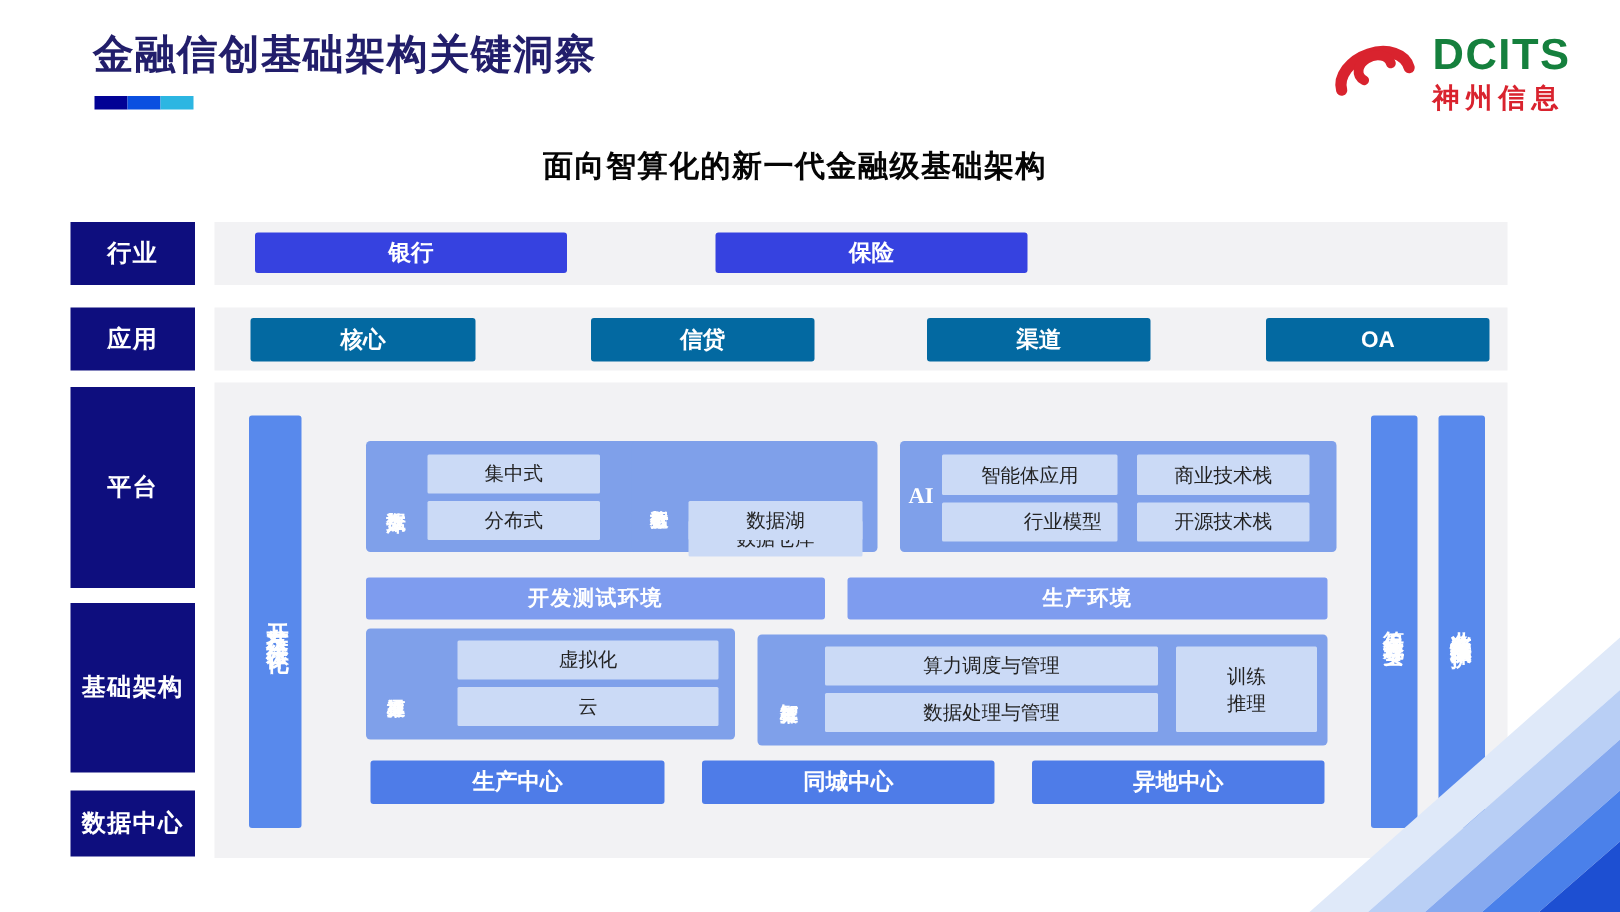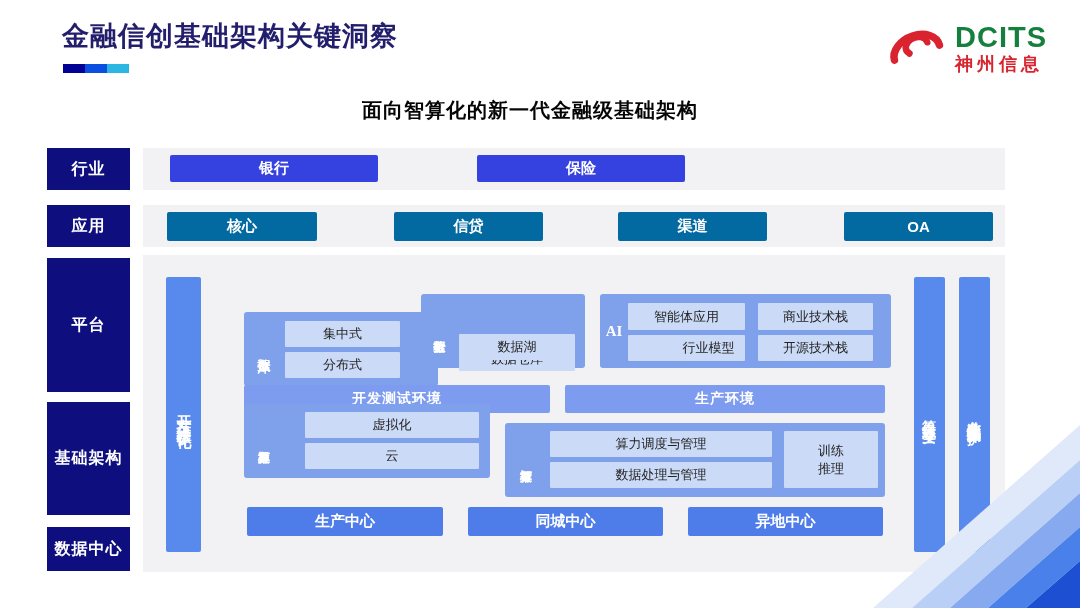--- a/index.html
+++ b/index.html
@@ -126,21 +126,21 @@
 
   <div class="abs btn btn-app" style="left:167px;width:150px;">核心</div>
   <div class="abs btn btn-app" style="left:394px;width:149px;">信贷</div>
   <div class="abs btn btn-app" style="left:618px;width:149px;">渠道</div>
   <div class="abs btn btn-app" style="left:844px;width:149px;">OA</div>
 
   <div class="abs vbar" style="left:166px;width:35px;">
     <span class="vtext" style="font-size:15px;">开发运维一体化</span>
   </div>
 
-  <div class="abs group" style="left:244px;top:312px;width:194px;height:74px;">
+  <div class="abs group" style="left:244px;top:294px;width:194px;height:74px;">
     <div class="group-label" style="width:40px;">
       <span class="vtext">数据库</span>
     </div>
     <div class="cell" style="left:41px;top:9px;width:115px;height:26px;">集中式</div>
     <div class="cell" style="left:41px;top:40px;width:115px;height:26px;">分布式</div>
   </div>
 
   <div class="abs group" style="left:421px;top:294px;width:164px;height:74px;">
     <div class="group-label" style="width:37px;">
       <span class="vtext" style="font-size:12px;">数据分析</span>
@@ -155,21 +155,21 @@
     </div>
     <div class="cell" style="left:28px;top:9px;width:117px;height:27px;">智能体应用</div>
     <div class="cell" style="left:158px;top:9px;width:115px;height:27px;">商业技术栈</div>
     <div class="cell" style="left:28px;top:41px;width:117px;height:26px;padding-left:44px;">行业模型</div>
     <div class="cell" style="left:158px;top:41px;width:115px;height:26px;">开源技术栈</div>
   </div>
 
   <div class="abs envbar" style="left:244px;width:306px;">开发测试环境</div>
   <div class="abs envbar" style="left:565px;width:320px;">生产环境</div>
 
-  <div class="abs group" style="left:244px;top:404px;width:246px;height:74px;">
+  <div class="abs group" style="left:244px;top:419px;width:246px;height:74px;">
     <div class="group-label" style="width:40px;">
       <span class="vtext" style="font-size:12px;">通算框架</span>
     </div>
     <div class="cell" style="left:61px;top:8px;width:174px;height:26px;">虚拟化</div>
     <div class="cell" style="left:61px;top:39px;width:174px;height:26px;">云</div>
   </div>
 
   <div class="abs group" style="left:505px;top:423px;width:380px;height:74px;">
     <div class="group-label" style="width:42px;">
       <span class="vtext" style="font-size:12px;">智算框架</span>

